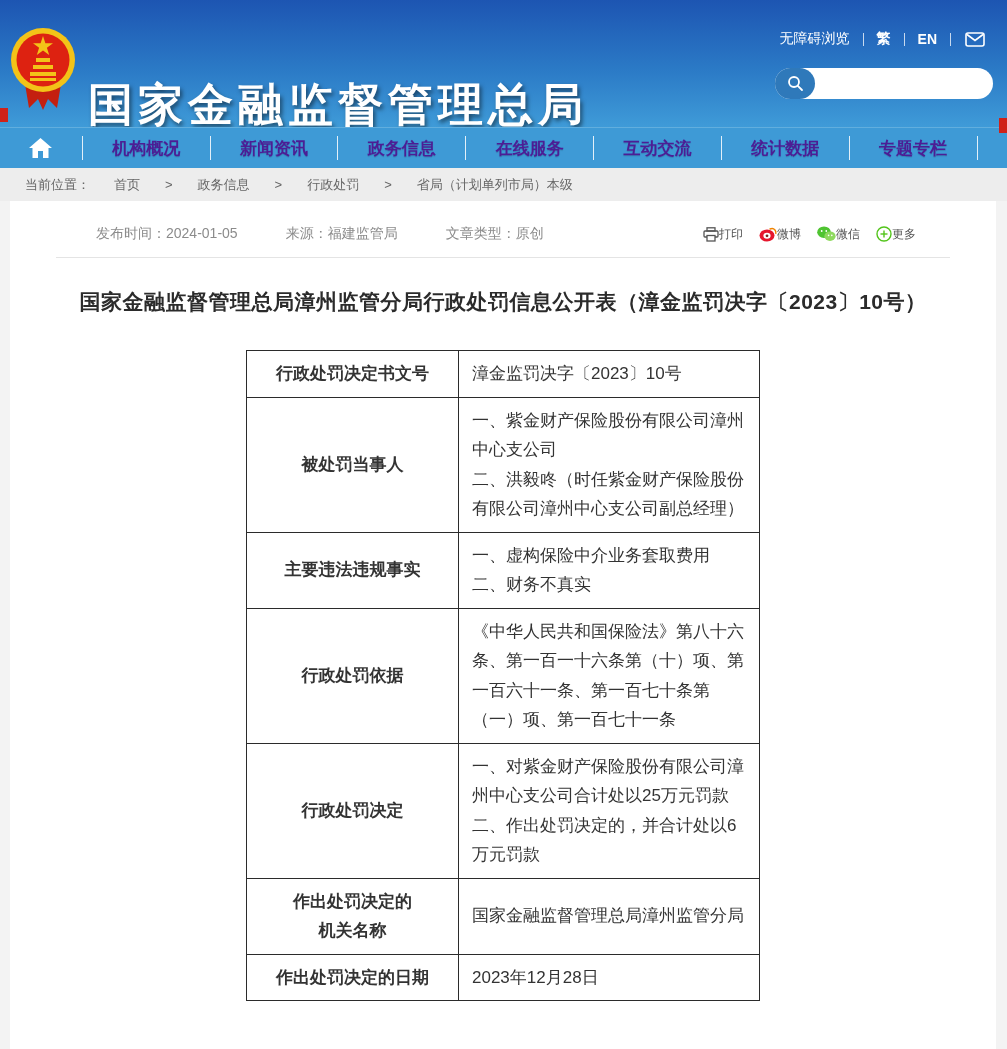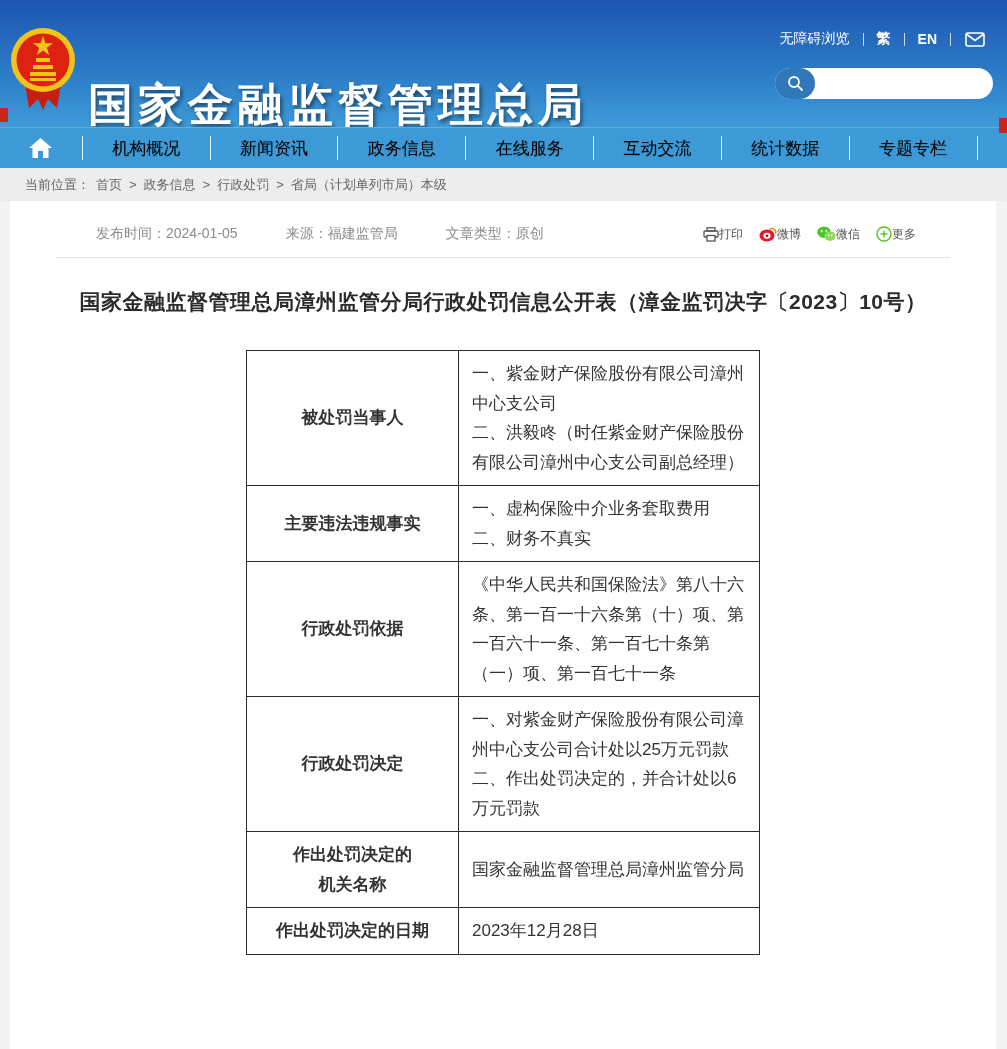--- a/index.html
+++ b/index.html
@@ -44,35 +44,35 @@
     border-radius:0 16px 16px 0; display:flex; align-items:center; justify-content:center;
   }
 
   
   .main-nav{
     position:absolute; top:127px; left:0; width:1007px; height:41px;
     background:#3e9ad6; border-top:1px solid #61aede;
     display:flex; align-items:center; justify-content:space-evenly;
   }
   .nav-item{
-    color:#000000; font-size:17px; font-weight:normal; cursor:pointer; white-space:nowrap;
+    color:#4c1d95; font-size:17px; font-weight:bold; cursor:pointer; white-space:nowrap;
     text-shadow:0 1px 1px rgba(0,0,0,.15);
   }
   .nav-div{ width:1px; height:24px; background:rgba(255,255,255,.85); }
   .home-item{ display:flex; align-items:center; cursor:pointer; }
 
   .edge-accent{ position:absolute; background:#cf2219; }
   .edge-accent.left{ left:0; top:108px; width:8px; height:14px; }
   .edge-accent.right{ right:0; top:118px; width:8px; height:15px; }
 
   
   .breadcrumb{
     position:absolute; top:168px; left:0; width:1007px; height:33px;
     background:#ededed; color:#666; font-size:13px;
-    display:flex; align-items:center; padding-left:25px;
+    display:flex; align-items:center; padding-left:25px;gap:18px;
   }
   .breadcrumb .crumb{ cursor:pointer; }
   .breadcrumb .sep{ padding:0 7px; color:#666; }
   .breadcrumb .bc-label{ margin-right:6px; }
 
   
   .content-card{
     position:absolute; top:201px; left:10px; width:986px; height:848px;
     background:#fff;
   }
@@ -237,20 +237,24 @@
     </div>
   </div>
 
   <div class="meta-sep"></div>
 
   <h1 class="article-title">国家金融监督管理总局漳州监管分局行政处罚信息公开表（漳金监罚决字〔2023〕10号）</h1>
 
   <table class="penalty">
     <tbody>
       <tr>
+        <th>行政处罚决定书文号</th>
+        <td>漳金监罚决字〔2023〕10号</td>
+      </tr>
+      <tr>
         <th>被处罚当事人</th>
         <td>一、紫金财产保险股份有限公司漳州中心支公司
 二、洪毅咚（时任紫金财产保险股份有限公司漳州中心支公司副总经理）</td>
       </tr>
       <tr>
         <th>主要违法违规事实</th>
         <td>一、虚构保险中介业务套取费用
 二、财务不真实</td>
       </tr>
       <tr>

